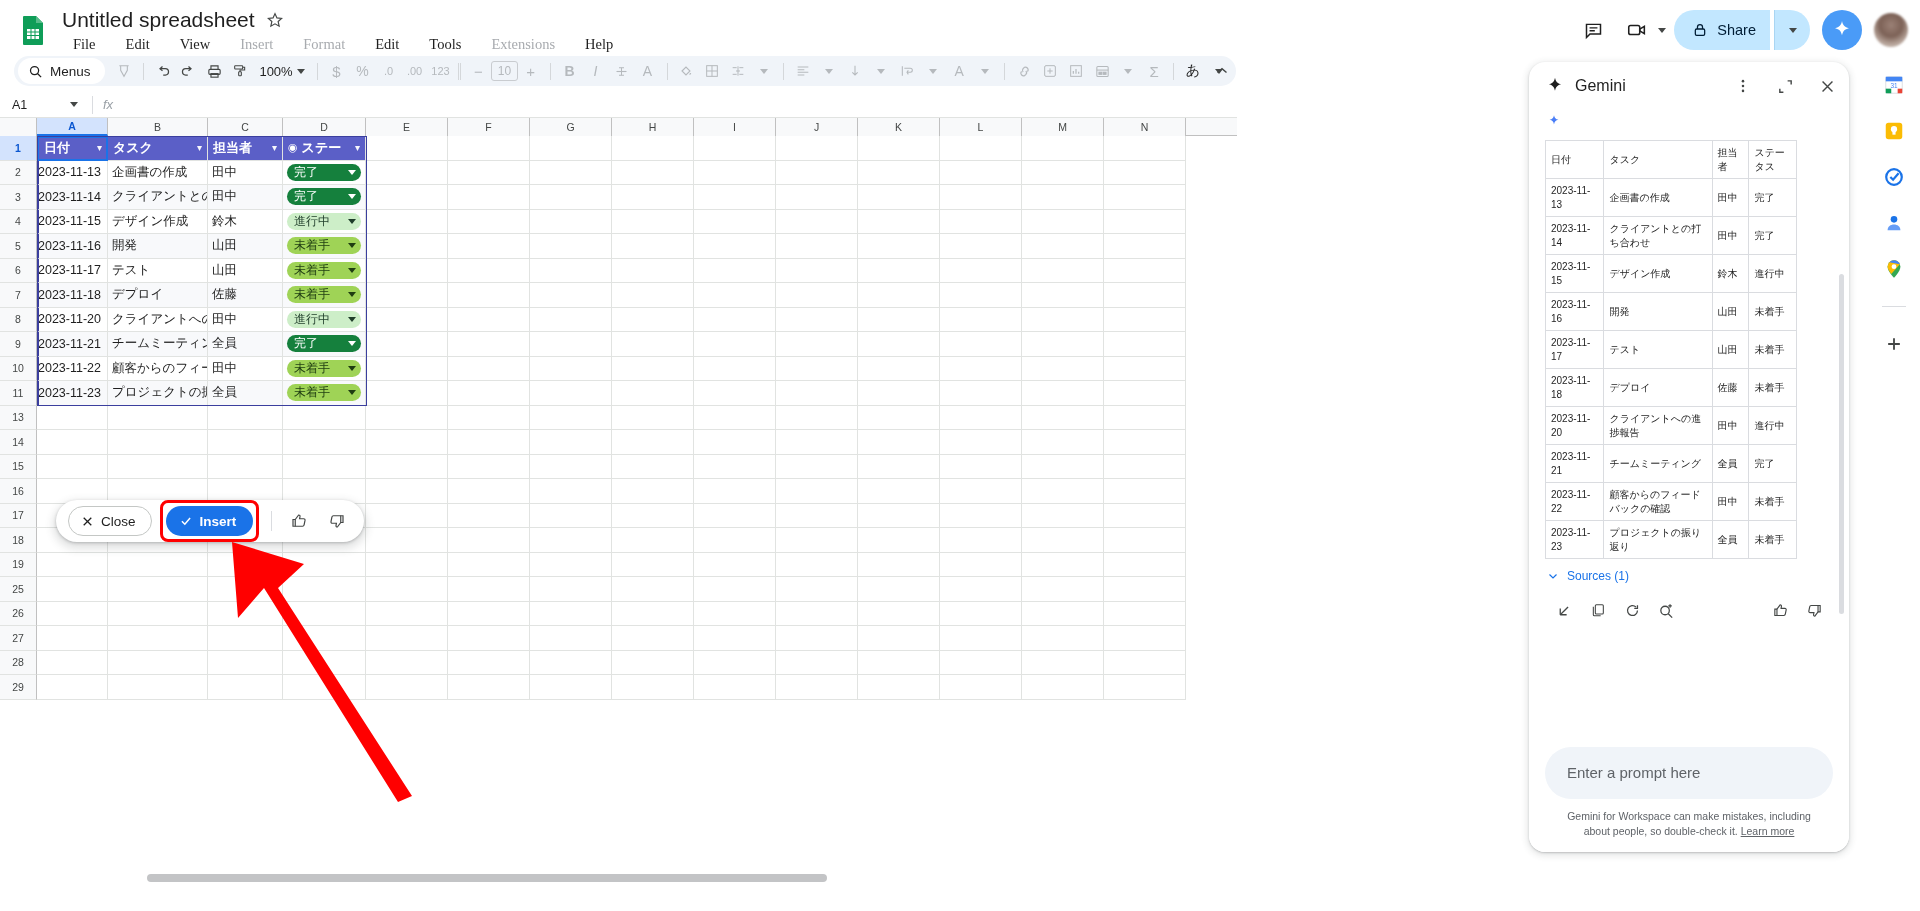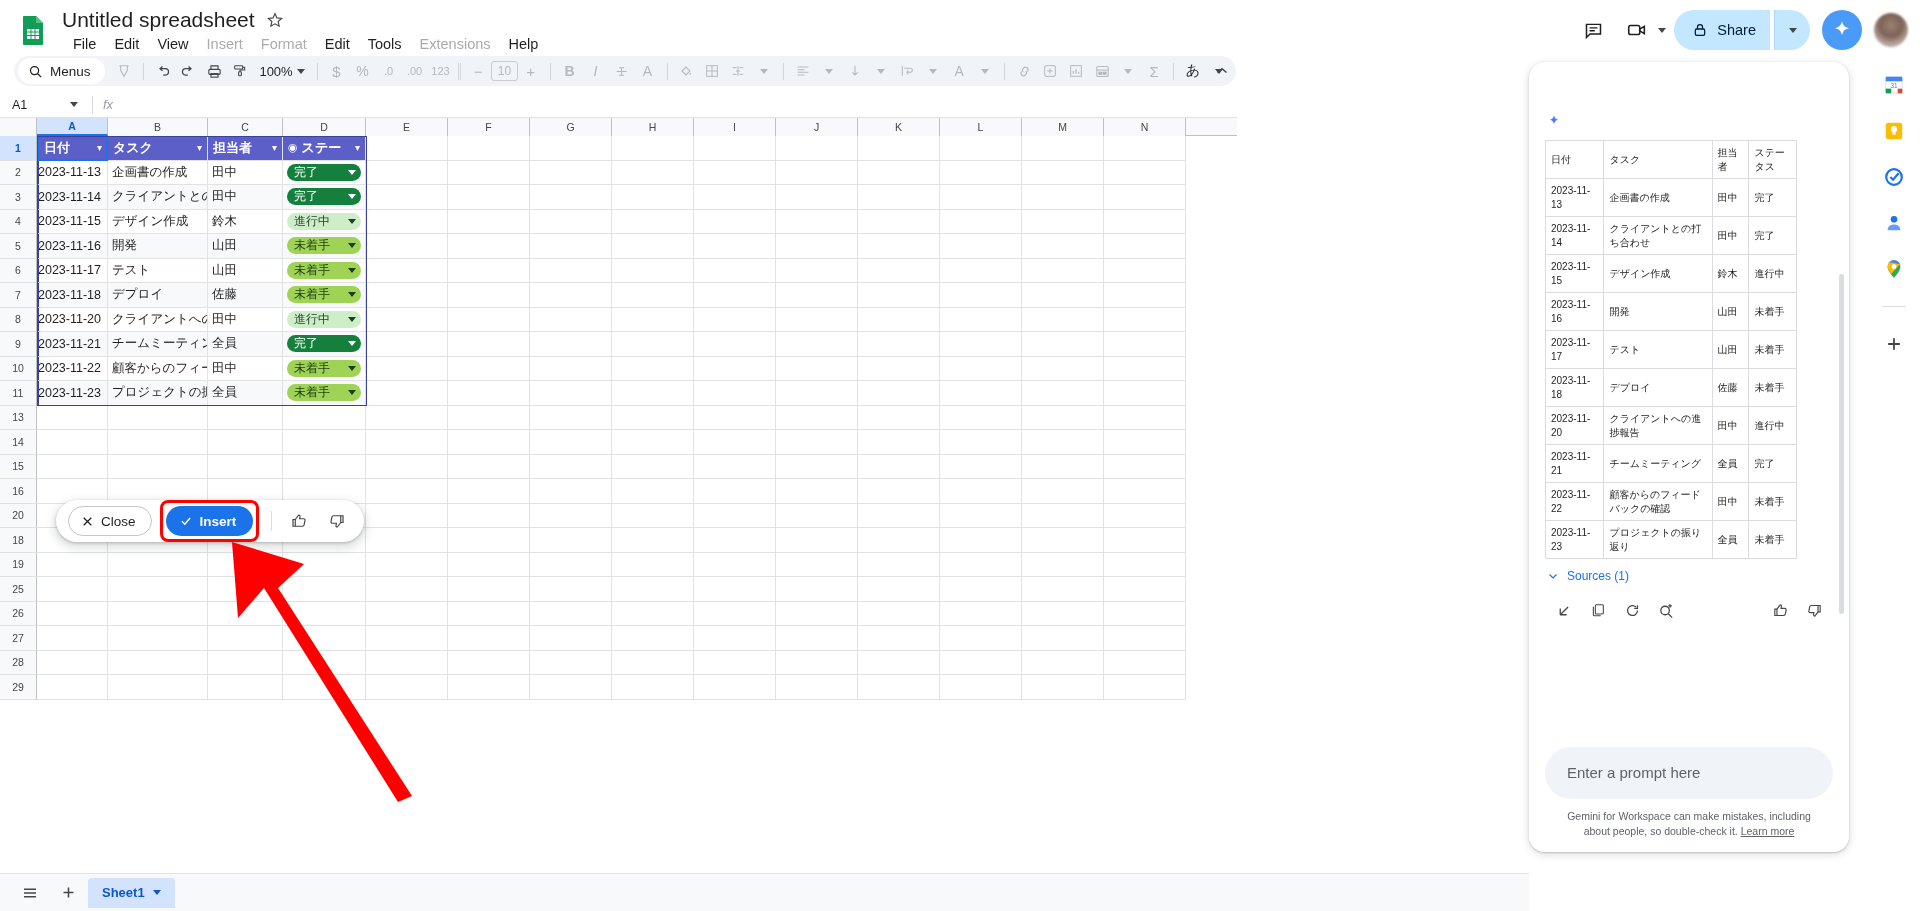--- a/index.html
+++ b/index.html
@@ -13,21 +13,21 @@
   }
   #app { position: relative; width: 1920px; height: 911px; background: #fff; }
 
   
   .topbar { position: absolute; left: 0; top: 0; width: 1920px; height: 60px; background: #fff; }
   .sheets-logo { position: absolute; left: 16px; top: 13px; width: 34px; height: 34px; }
   .sheets-logo svg { display: block; }
   .doc-title-row { position: absolute; left: 62px; top: 8px; display: flex; align-items: center; gap: 10px; }
   .doc-title { font-size: 21px; color: #1f1f1f; letter-spacing: 0; white-space: nowrap; }
   .star-icon { width: 20px; height: 20px; color: #444746; display: inline-flex; align-items: center; justify-content: center; }
-  .menubar { position: absolute; left: 64px; top: 33px; display: flex; gap: 0px; }
+  .menubar { position: absolute; left: 64px; top: 33px; display: flex; gap: 12px; font-family: Liberation Serif, serif; }
   .menu-item { font-size: 14.5px; color: #1f1f1f; padding: 3px 9px; border-radius: 4px; cursor: default; white-space: nowrap; }
   .menu-item.dim { color: #a8abaf; }
 
   
   .topright { position: absolute; right: 0px; top: 6px; height: 48px; display: flex; align-items: center; gap: 4px; }
   .ticon { width: 40px; height: 40px; border-radius: 50%; display: flex; align-items: center; justify-content: center; color: #1f1f1f; }
   .cam-wrap { display: flex; align-items: center; gap: 1px; padding-right: 4px; }
   .caret-sm { width: 0; height: 0; border-left: 4px solid transparent; border-right: 4px solid transparent; border-top: 5px solid #444746; }
   .share-btn { height: 40px; background: #c2e7ff; border-radius: 20px 0 0 20px; display: flex; align-items: center; gap: 9px; padding: 0 14px 0 18px; color: #001d35; font-size: 14.5px; }
   .share-caret { height: 40px; width: 36px; background: #c2e7ff; border-radius: 0 20px 20px 0; display: flex; align-items: center; justify-content: center; border-left: 1px solid #a9d5f2; }
@@ -703,21 +703,21 @@
           <div class="cell" style="width:82px"></div>
           <div class="cell" style="width:82px"></div>
           <div class="cell" style="width:82px"></div>
           <div class="cell" style="width:82px"></div>
           <div class="cell" style="width:82px"></div>
           <div class="cell" style="width:82px"></div>
           <div class="cell" style="width:82px"></div>
           <div class="cell" style="width:82px"></div>
         </div>
         <div class="row">
-          <div class="rh">20</div>
+          <div class="rh">17</div>
           <div class="cell" style="width:71px"></div>
           <div class="cell" style="width:100px"></div>
           <div class="cell" style="width:75px"></div>
           <div class="cell" style="width:83px"></div>
           <div class="cell" style="width:82px"></div>
           <div class="cell" style="width:82px"></div>
           <div class="cell" style="width:82px"></div>
           <div class="cell" style="width:82px"></div>
           <div class="cell" style="width:82px"></div>
           <div class="cell" style="width:82px"></div>
@@ -889,20 +889,44 @@
           <path d="M17 14l-4.5 6c-1.4 0-2-.9-1.8-2.2l.5-2.8H5.8c-1.2 0-2-1-1.8-2.2l1.2-6c.2-1 1-1.8 2-1.8H17"></path>
         </svg>
     </div>
   </div>
 
   <svg class="annot-arrow" viewBox="0 0 200 270">
     <path d="M168 262 L34 48 L8 78 L2 2 L74 24 L48 48 L182 256 Z" fill="#ff0000"></path>
   </svg>
 
   <div class="gemini">
+    <div class="gem-head">
+      <svg width="20" height="20" viewBox="0 0 24 24" fill="#1f1f1f">
+        <path d="M12 2.2c.9 4.6 2.8 6.8 7.6 7.8-4.8 1-6.7 3.2-7.6 7.8-.9-4.6-2.8-6.8-7.6-7.8C9.2 9 11.1 6.8 12 2.2z"></path>
+      </svg>
+      <span class="gem-title">Gemini</span>
+      <span class="gem-hicon">
+        <svg width="18" height="18" viewBox="0 0 24 24" fill="#444746">
+            <circle cx="12" cy="5.5" r="1.7"></circle>
+            <circle cx="12" cy="12" r="1.7"></circle>
+            <circle cx="12" cy="18.5" r="1.7"></circle>
+          </svg>
+      </span>
+      <span class="gem-hicon">
+        <svg width="17" height="17" viewBox="0 0 24 24" fill="none" stroke="#444746" stroke-width="2">
+            <path d="M4 15v5h5"></path>
+            <path d="M20 9V4h-5"></path>
+          </svg>
+      </span>
+      <span class="gem-hicon">
+        <svg width="17" height="17" viewBox="0 0 24 24" fill="none" stroke="#444746" stroke-width="2">
+            <path d="M5 5l14 14M19 5L5 19"></path>
+          </svg>
+      </span>
+    </div>
 
     <div class="gem-body">
       <div class="spark-row">
         <svg width="14" height="14" viewBox="0 0 24 24" fill="#4a7ef7">
           <path d="M12 2.2c.9 4.6 2.8 6.8 7.6 7.8-4.8 1-6.7 3.2-7.6 7.8-.9-4.6-2.8-6.8-7.6-7.8C9.2 9 11.1 6.8 12 2.2z"></path>
         </svg>
       </div>
       <table class="gtable" id="gtable">
           <colgroup>
             <col class="col-date">
@@ -1076,30 +1100,14 @@
         </svg>
     </div>
     <div class="rail-div"></div>
     <div class="rail-icon">
       <svg width="20" height="20" viewBox="0 0 24 24" fill="none" stroke="#444746" stroke-width="2.2">
           <path d="M12 5v14M5 12h14"></path>
         </svg>
     </div>
   </div>
 
-  <div class="bottombar">
-    <div class="sheets-menu-icon">
-      <svg width="18" height="18" viewBox="0 0 24 24" fill="none" stroke="#444746" stroke-width="2">
-          <path d="M4 7h16M4 12h16M4 17h16"></path>
-        </svg>
-    </div>
-    <div class="plus-sheet">
-      <svg width="17" height="17" viewBox="0 0 24 24" fill="none" stroke="#444746" stroke-width="2.2">
-          <path d="M12 5v14M5 12h14"></path>
-        </svg>
-    </div>
-    <div class="sheet-tab">
-      <span>Sheet1</span>
-      <span class="caret-sm" style="border-top-color:#0b57d0"></span>
-    </div>
-  </div>
 
 </div>
 
 </body></html>

